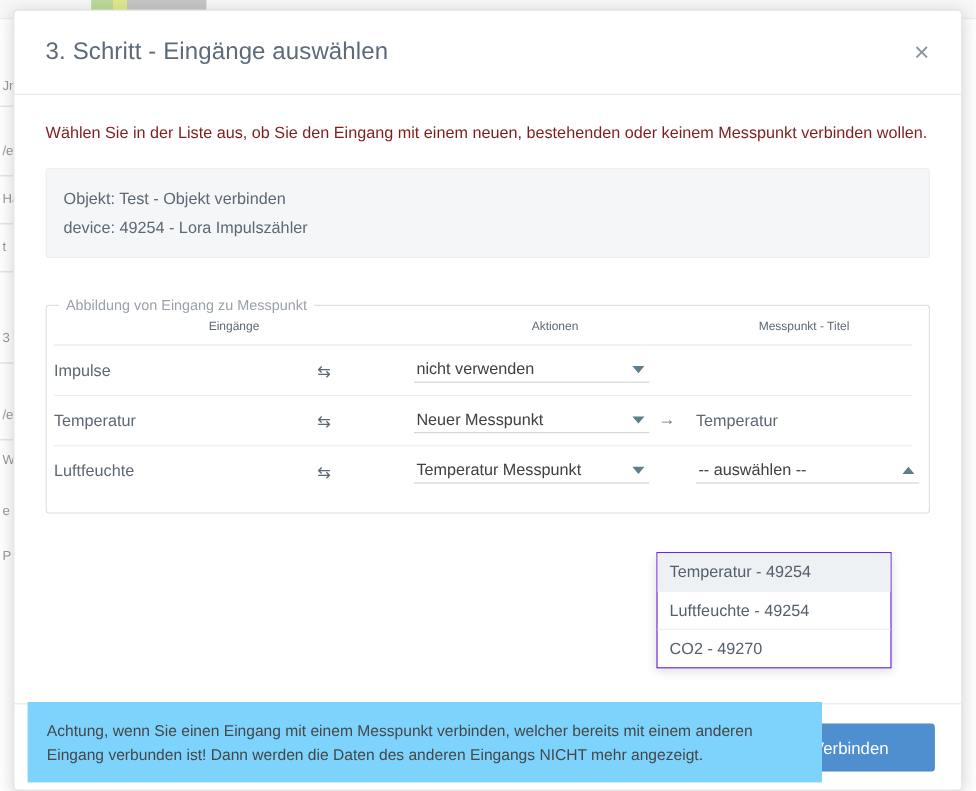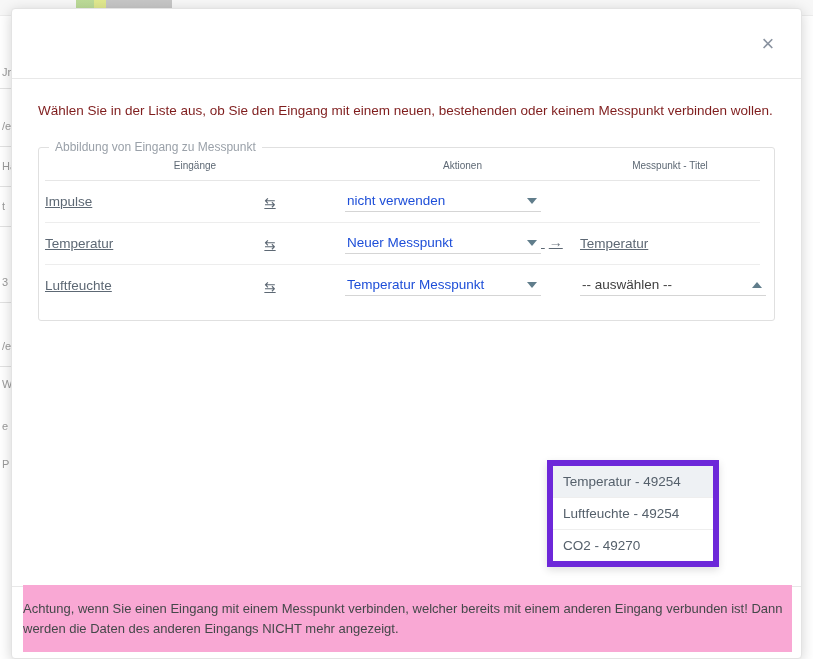--- a/index.html
+++ b/index.html
@@ -106,33 +106,32 @@
     text-align: center;
   }
   #mapping-table th.col-inputs { width: 300px; }
   #mapping-table th.col-actions { width: 235px; }
   #mapping-table th.col-point { width: auto; }
   #mapping-table td {
     font-size: 13.5px; color: #5d6874;
     padding: 10px 0;
     border-bottom: 1px solid #ededed;
     vertical-align: middle;
-    text-decoration: underline;
   }
   #mapping-table tr:last-child td { border-bottom: none; }
   td.input-name { padding-left: 4px; }
   td.swap { width: 34px; text-align: center; color: #8f98a2; font-size: 15px; }
 
   .select-wrap {
     position: relative;
     display: inline-block;
     width: 196px;
     border-bottom: 1px solid #d5d5d5;
     padding: 2px 22px 3px 2px;
-    color: #1d4ed8;
+    color: #404040;
     font-size: 13.5px;
     cursor: pointer;
     background: transparent;
   }
   .select-wrap .caret {
     position: absolute; right: 4px; top: 7px;
     width: 0; height: 0;
     border-left: 5px solid transparent;
     border-right: 5px solid transparent;
     border-top: 6px solid #607d8b;
@@ -142,42 +141,42 @@
     border-bottom: 6px solid #607d8b;
   }
   .select-wrap.placeholder { color: #404040; }
   .arrow-right { color: #6b757f; padding: 0 6px 0 4px; font-size: 14px; }
   .point-value { color: #5d6874; font-size: 13.5px; }
 
   
   #dropdown {
     position: absolute;
     left: 535px; top: 381px;
-    width: 172px;
+    width: 196px;
     background: #ffffff;
-    border: 6px solid #6d28d9;
+    border: 1px solid #6d28d9;
     box-shadow: 0 3px 8px rgba(0,0,0,.13);
     z-index: 40;
   }
   #dropdown .opt {
     font-size: 13.5px; color: #55606b;
     padding: 8px 10px;
     cursor: pointer;
     border-bottom: 1px solid #eeeeee;
   }
   #dropdown .opt:last-child { border-bottom: none; }
   #dropdown .opt.selected { background: #eef1f4; }
 
   
   #warning {
     position: absolute;
     left: 11px; top: 506px;
-    width: 769px;
-    background: #f9a8d4;
-    padding: 14px 0;
+    width: 662px;
+    background: #7dd3fc;
+    padding: 14px 16px;
     font-size: 13px; color: #44484a;
     line-height: 1.5;
     z-index: 10;
   }
 
   
   #modal-footer {
     flex: none;
     height: 72px;
     border-top: 1px solid #e8e8e8;
@@ -218,27 +217,32 @@
   <div class="bg-side-label" style="top:340px">/e</div>
   <div class="bg-line" style="top:366px"></div>
   <div class="bg-side-label" style="top:378px">W</div>
   <div class="bg-side-label" style="top:420px">e</div>
   <div class="bg-side-label" style="top:458px">P</div>
 </div>
 
 <div id="modal">
 
   <div id="modal-header">
+    <h1 id="modal-title">3. Schritt - Eingänge auswählen</h1>
     <button id="close-btn">×</button>
   </div>
 
   <div id="modal-body">
 
     <p id="intro-text">Wählen Sie in der Liste aus, ob Sie den Eingang mit einem neuen, bestehenden oder keinem Messpunkt verbinden wollen.</p>
 
+    <div id="info-box">
+      <div>Objekt: Test - Objekt verbinden</div>
+      <div>device: 49254 - Lora Impulszähler</div>
+    </div>
 
     <fieldset id="mapping-fieldset">
       <legend id="mapping-legend">Abbildung von Eingang zu Messpunkt</legend>
 
       <table id="mapping-table">
         <thead>
           <tr>
             <th class="col-inputs" colspan="2">Eingänge</th>
             <th class="col-actions">Aktionen</th>
             <th class="col-point">Messpunkt - Titel</th>

